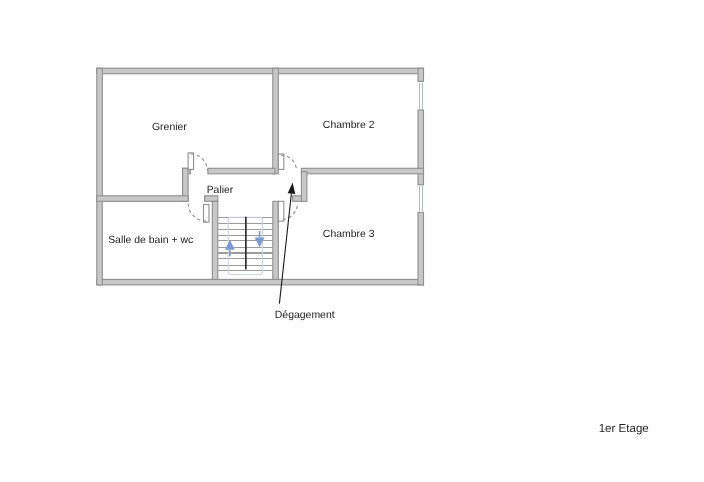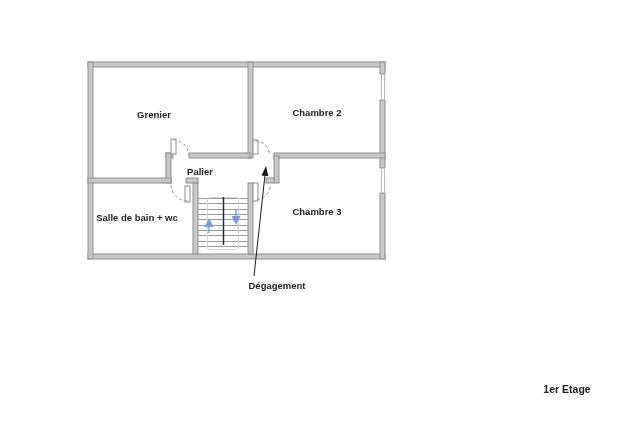--- a/index.html
+++ b/index.html
@@ -3,21 +3,20 @@
 <meta charset="utf-8">
 <style>
   html, body { margin: 0; padding: 0; background: #ffffff; }
   .screen {
     position: relative;
     width: 640px;
     height: 438px;
     background: var(--c-background, #fff);
     font-family: "Liberation Sans", sans-serif;
     overflow: hidden;
-    font-weight: bold;
   }
   svg { display: block; }
   .wall rect {
     fill: var(--c-wall_fill, #c8c8c8);
     stroke: var(--c-wall_edge, #8f8f8f);
     stroke-width: 1;
   }
   .leaf {
     fill: var(--c-door, #fff);
     stroke: var(--c-wall_edge, #8f8f8f);

